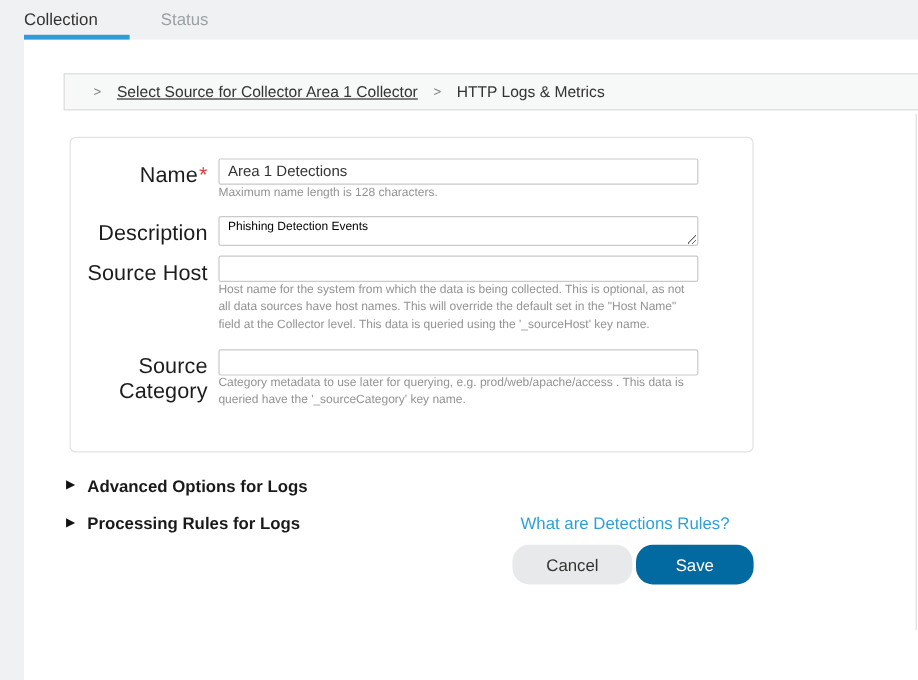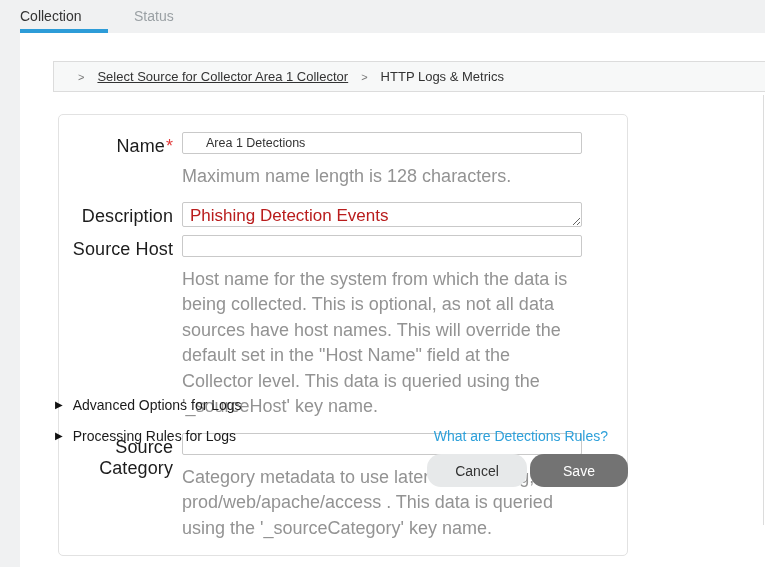--- a/index.html
+++ b/index.html
@@ -42,51 +42,51 @@
   }
   .frow { display:flex; }
   .flabel {
     width:114px; text-align:right; font-size:18px; color:#1c1c1c;
     padding-top:4px; flex:none; letter-spacing:.1px;
   }
   .req { color:#e23b3b; margin-left:1px; }
   .fcol { margin-left:9px; width:400px; flex:none; }
   .tinput {
     width:400px; height:22px; border:1px solid #c9c9c9; border-radius:2px;
-    font-family:inherit; font-size:12.5px; color:#333; padding:2px 23px;
+    font-family:inherit; font-size:12.5px; color:#333; padding:2px 7px;
     background:#fff; outline:none;
   }
   .tarea {
     width:400px; height:25px; border:1px solid #c9c9c9; border-radius:2px;
-    font-family:inherit; font-size:17px; color:#b91c1c; padding:3px 7px;
+    font-family:inherit; font-size:10px; color:#000000; padding:3px 7px;
     background:#fff; outline:none; resize:both; display:block; overflow:hidden;
   }
-  .help { font-size:18px; color:#939393; line-height:1.42; margin-top:10px; }
+  .help { font-size:10px; color:#939393; line-height:1.42; margin-top:0; }
   .gap-a { margin-top:12px; }
   .gap-b { margin-top:8px; }
   .gap-c { margin-top:13px; }
 
   
   .section-row { position:absolute; left:35px; right:157px; display:flex; align-items:center; }
   .sec-advanced { top:364px; }
   .sec-processing { top:395px; }
   .sec-head { display:flex; align-items:center; cursor:pointer; }
   .tri { font-size:10px; color:#111; margin-right:10px; line-height:1; }
-  .sec-label { font-size:14px; font-weight:normal; color:#1a1a1a; }
+  .sec-label { font-size:14px; font-weight:bold; color:#1a1a1a; }
   .spacer { flex:1; }
   .rules-link { font-size:14px; color:#2da0da; cursor:pointer; }
 
   
   .actions { position:absolute; top:421px; left:38px; width:570px; display:flex; justify-content:flex-end; }
   .btn {
     height:33px; font-size:14px; font-family:inherit; border:none; border-radius:14px;
     cursor:pointer; text-align:center;
   }
   .btn-cancel { width:100px; background:#e7e9ea; color:#333; margin-right:3px; }
-  .btn-save { width:98px; background:#737373; color:#ffffff; }
+  .btn-save { width:98px; background:#0369a1; color:#ffffff; }
 </style>
 </head>
 <body>
 
 <div class="tabbar">
   <div class="tab tab-collection">Collection</div>
   <div class="tab tab-status">Status</div>
 </div>
 
 <div class="panel">
@@ -122,21 +122,21 @@
       <div class="fcol">
         <input class="tinput" type="text" value="" style="">
         <div class="help">Host name for the system from which the data is being collected. This is optional, as not all data sources have host names. This will override the default set in the "Host Name" field at the Collector level. This data is queried using the '_sourceHost' key name.</div>
       </div>
     </div>
 
     <div class="frow gap-c">
       <div class="flabel">Source Category</div>
       <div class="fcol">
         <input class="tinput" type="text" value="" style="">
-        <div class="help">Category metadata to use later for querying, e.g. prod/web/apache/access . This data is queried using the '_sourceCategory' key name.</div>
+        <div class="help">Category metadata to use later for querying, e.g. prod/web/apache/access . This data is queried have the '_sourceCategory' key name.</div>
       </div>
     </div>
 
   </div>
 
   <div class="section-row sec-advanced">
     <div class="sec-head">
       <span class="tri">▶</span>
       <span class="sec-label">Advanced Options for Logs</span>
     </div>

